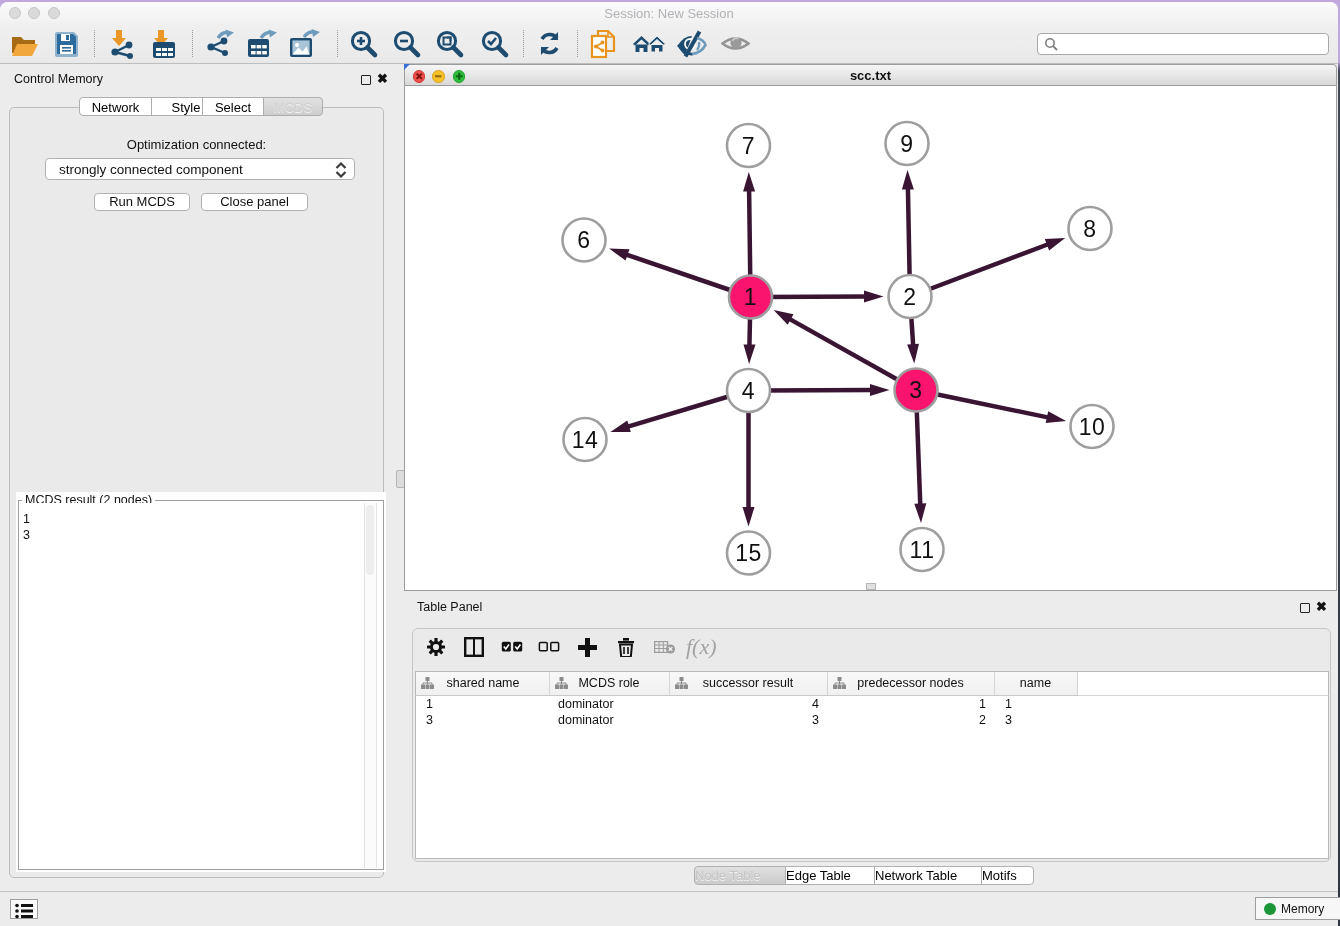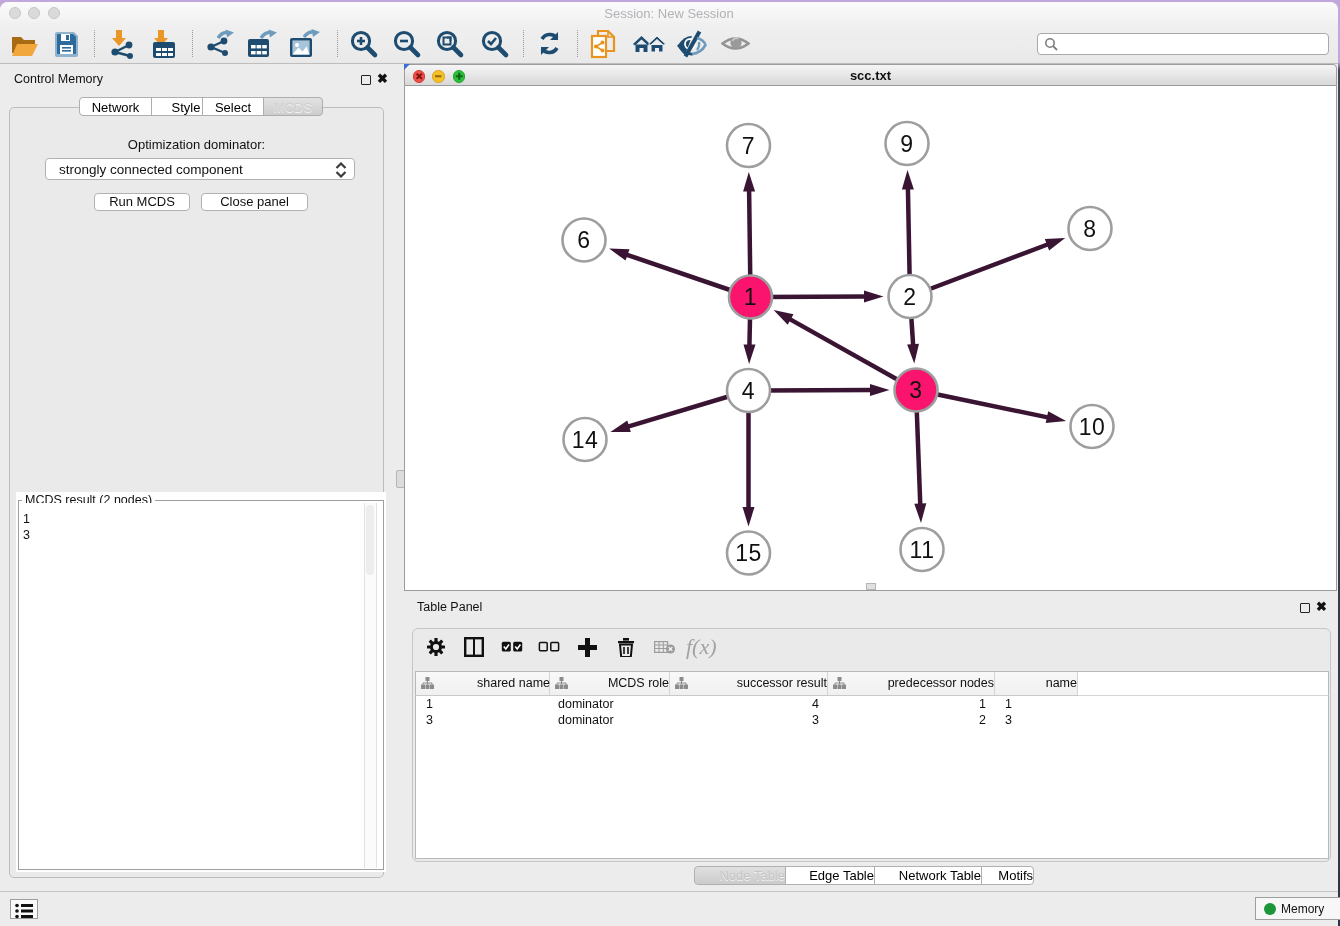--- a/index.html
+++ b/index.html
@@ -41,24 +41,24 @@
 #scctitle{position:absolute;left:404px;top:68px;width:933px;text-align:center;font-size:13px;font-weight:bold;color:#111}
 .mtl{position:absolute;top:70px;width:12.5px;height:12.5px;border-radius:50%;box-sizing:border-box}
 .mtl svg{position:absolute;left:0;top:0}
 #scccanvas{position:absolute;left:404px;top:86px;width:933px;height:505px;box-sizing:border-box;background:#fff;border-left:1px solid #9c9c9c;border-right:1px solid #9c9c9c;border-bottom:1px solid #9c9c9c}
 
 #tp-title{position:absolute;left:417px;top:600px;font-size:12.5px;color:#111}
 #tptoolbox{position:absolute;left:412px;top:628px;width:919px;height:234px;box-sizing:border-box;border:1px solid #c6c6c6;border-radius:6px;background:#eaeaea}
 #tptable{position:absolute;left:415px;top:671px;width:914px;height:188px;box-sizing:border-box;background:#fff;border:1px solid #b9b9b9}
 #thead{position:absolute;left:415px;top:671px;width:914px;height:25px;box-sizing:border-box;background:#fff;border:1px solid #b9b9b9;border-bottom:1px solid #d5d5d5}#theadgray{position:absolute;left:416px;top:672px;width:662px;height:23px;background:linear-gradient(#f8f8f8,#f0f0f0);border-bottom:1px solid #c9c9c9}
 .hsep{position:absolute;top:672px;height:23px;width:0;border-left:1px solid #d4d4d4}
-.hlabel{position:absolute;top:676px;font-size:12.5px;color:#111;text-align:right}
+.hlabel{position:absolute;top:676px;font-size:12.5px;color:#111;text-align:center}
 .cell{position:absolute;font-size:12.5px;color:#111}
 #tabs2{position:absolute;left:694px;top:866px;height:19px}
-.seg2{position:absolute;top:0;height:19px;box-sizing:border-box;border:1px solid #b0b0b0;background:#fff;font-size:13px;color:#000;text-align:right;line-height:18px}
+.seg2{position:absolute;top:0;height:19px;box-sizing:border-box;border:1px solid #b0b0b0;background:#fff;font-size:13px;color:#000;text-align:left;line-height:18px}
 #statusbar{position:absolute;left:0;top:891px;width:1338px;height:35px;background:#ececec;border-top:1px solid #c3c3c3}
 #listbtn{position:absolute;left:10px;top:899px;width:28px;height:20px;box-sizing:border-box;background:#fafafa;border:1px solid #9e9e9e}
 #membtn{position:absolute;left:1255px;top:897px;width:96px;height:23px;box-sizing:border-box;background:#f7f7f7;border:1px solid #9e9e9e;font-size:12px;color:#111}
 #membtn i{position:absolute;left:8px;top:5px;width:12px;height:12px;border-radius:50%;background:#1d9639}
 #membtn b{position:absolute;left:25px;top:4px;font-weight:normal}
 </style>
 </head>
 <body>
 <div id="deskright"></div>
 <div id="appwin"></div>
@@ -211,21 +211,21 @@
 <div class="floatbox" style="left:361px;top:75px"></div>
 <div class="closex" style="left:377px;top:71px">✖</div>
 <div id="cptabs">
  <div class="seg" style="left:0;width:73px;border-radius:4px 0 0 4px">Network</div>
  <div class="seg" style="left:72px;width:70px">Style</div>
  <div class="seg" style="left:123px;width:62px">Select</div>
  <div class="seg" style="left:184px;width:60px;border-radius:0 4px 4px 0;background:linear-gradient(#e2e2e2,#cdcdcd);color:#cfcfcf;text-shadow:0 1px 0 #f2f2f2">MCDS</div>
 </div>
 <div id="cpbox"></div>
 <div id="cpwhite"></div>
-<div id="optlabel">Optimization dominator:</div>
+<div id="optlabel">Optimization connected:</div>
 <div id="dropdown">
     <span>strongly connected component</span>
  <svg width="14" height="16" style="position:absolute;right:6px;top:3px">
   <path d="M2.5 6 L7 1.5 L11.5 6" fill="none" stroke="#3c3c3c" stroke-width="2.2"></path>
   <path d="M2.5 10 L7 14.5 L11.5 10" fill="none" stroke="#3c3c3c" stroke-width="2.2"></path>
  </svg>
 </div>
 <div class="btn" style="left:94px;width:96px">Run MCDS</div>
 <div class="btn" style="left:201px;width:107px">Close panel</div>
 <div id="fieldset"></div>

